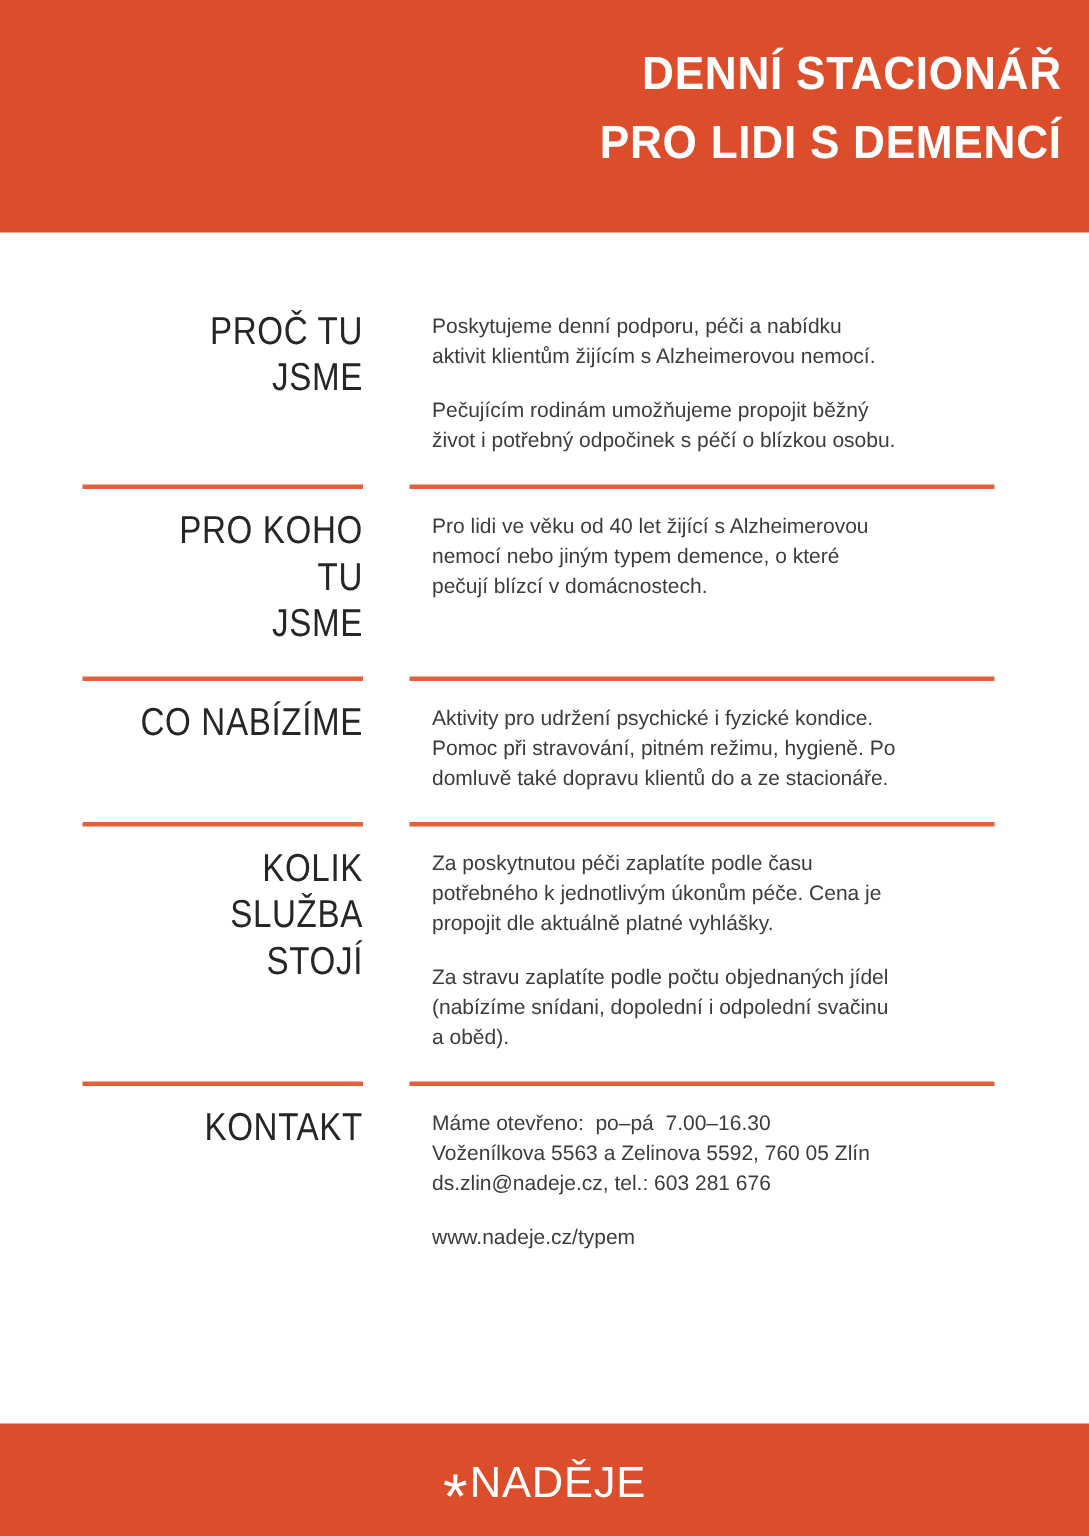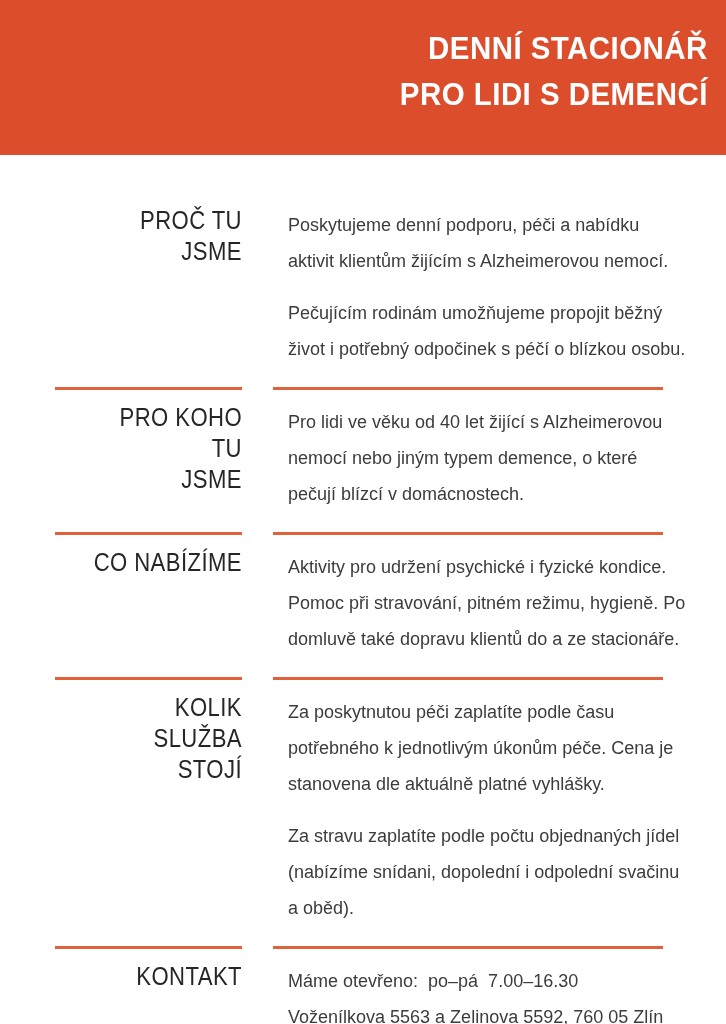--- a/index.html
+++ b/index.html
@@ -54,22 +54,22 @@
     line-height: 31px;
     color: var(--heading-text, #262626);
     text-align: right;
     white-space: pre-line;
     transform: scaleX(0.85);
     transform-origin: 100% 0;
     letter-spacing: 0.5px;
   }
   .section-body p {
     margin: 0 0 16px 0;
-    font-size: 18px;
-    line-height: 36px;
+    font-size: 14px;
+    line-height: 20px;
     color: var(--body-text, #3C3C3C);
     white-space: pre;
   }
   .section-body p:last-child { margin-bottom: 0; }
 
   .divider-row {
     display: grid;
     grid-template-columns: 187px 390px;
     column-gap: 31px;
     margin: 20px 0 14px 0;
@@ -153,21 +153,21 @@
     <div class="rule"></div>
     <div class="rule"></div>
   </div>
 
   <section class="section-grid">
     <h2 class="section-heading">KOLIK SLUŽBA
 STOJÍ</h2>
     <div class="section-body">
       <p>Za poskytnutou péči zaplatíte podle času
 potřebného k jednotlivým úkonům péče. Cena je
-stanovena dle aktuálně platné vyhlášky.</p>
+propojit dle aktuálně platné vyhlášky.</p>
       <p>Za stravu zaplatíte podle počtu objednaných jídel
 (nabízíme snídani, dopolední i odpolední svačinu
 a oběd).</p>
     </div>
   </section>
   <div class="divider-row">
     <div class="rule"></div>
     <div class="rule"></div>
   </div>
 
@@ -179,15 +179,15 @@
 ds.zlin@nadeje.cz, tel.: 603 281 676</p>
       <p>www.nadeje.cz/typem</p>
     </div>
   </section>
 
 </main>
 
 <footer>
   <div class="logo">
     <span class="logo-asterisk">*</span>
-    <span>SLUŽBA</span>
+    <span>NADĚJE</span>
   </div>
 </footer>
 
 </body></html>

